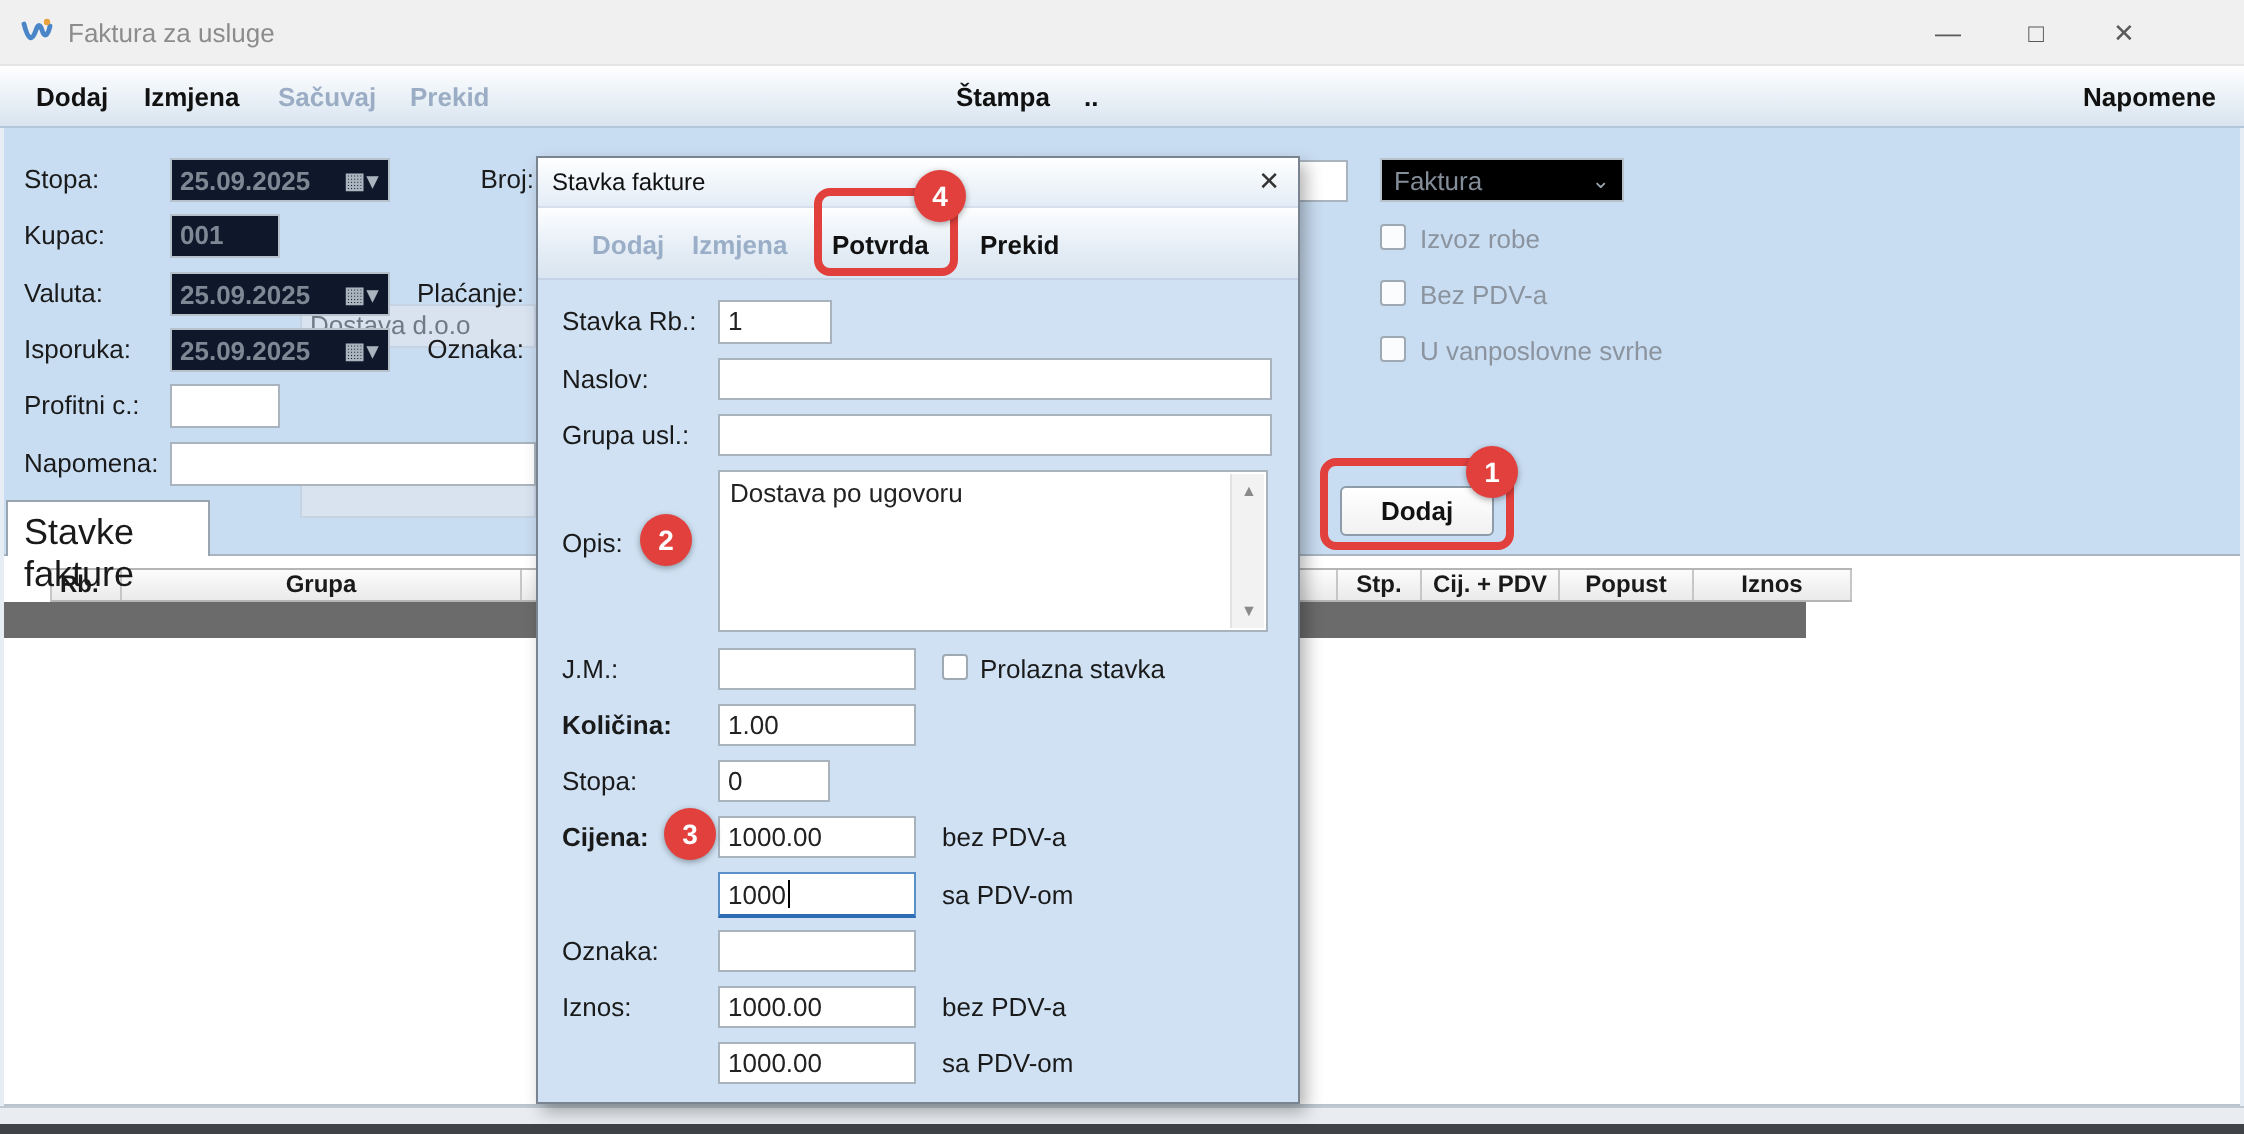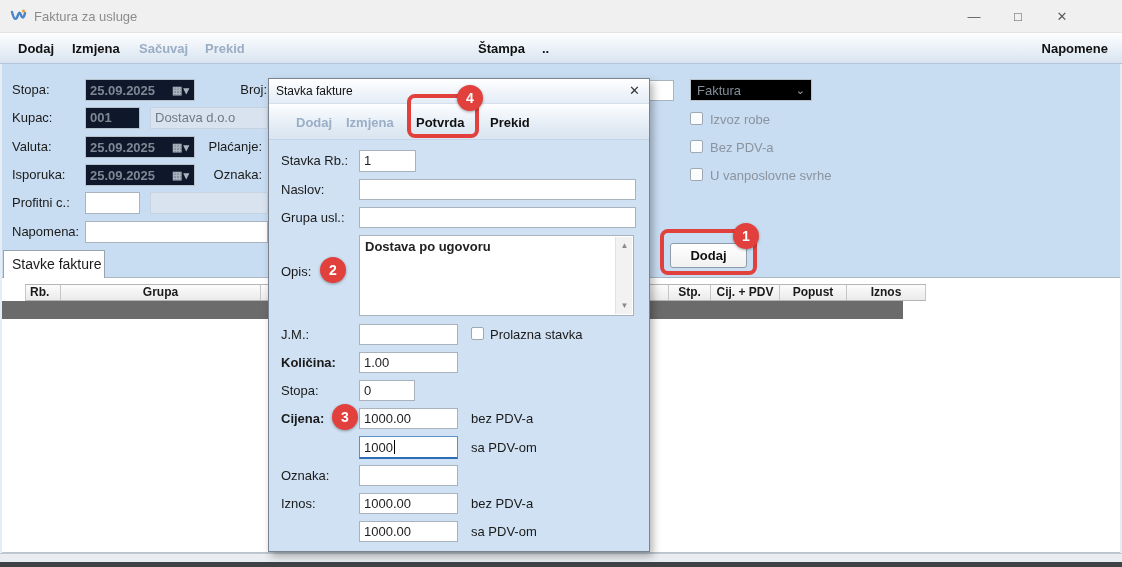--- a/index.html
+++ b/index.html
@@ -24,37 +24,37 @@
     background:linear-gradient(#fefefe, #e9f0f7 55%, #d9e4ef); border-bottom:1px solid #b3c6da; }
   .tb-item { position:absolute; top:8px; font-weight:bold; font-size:13px; color:#111; white-space:nowrap; }
   .tb-item.disabled { color:#9badc4; }
 
   
   .lbl { position:absolute; font-size:13px; color:#1a1a1a; white-space:nowrap; }
   .lbl.r { text-align:right; }
   .inp { position:absolute; background:#fff; border:1px solid #a9b4bf; font-size:13px; color:#222;
          padding:2px 4px; overflow:hidden; white-space:nowrap; }
   .inp.gray { background:#0f172a; color:#7d8894; border-color:#b6c1cc;font-weight:bold; }
-  .inp.block { background:#d9e3f0; color:#6f7a86; border-color:#c6d3e3; }
+  .inp.block { background:#d9e3f0; color:#6f7a86; border-color:#c6d3e3;margin-top:45px; }
   .datefield { display:flex; align-items:center; justify-content:space-between; }
   .date-icons { color:#aab4be; font-size:11px; letter-spacing:1px; }
 
   .selectbox { position:absolute; background:#000000; border:1px solid #b7c1ca; color:#848e99;
                padding:2px 6px; display:flex; justify-content:space-between; align-items:center; }
   .chev { color:#9aa4ad; font-size:11px; }
 
   .cb-box { position:absolute; width:13px; height:13px; background:#fbfcfd; border:1px solid #9fa9b3; border-radius:2px; }
   .cb-lbl { position:absolute; color:#8a939e; }
 
   .btn { position:absolute; background:linear-gradient(#ffffff,#f1f1f1); border:1px solid #8e9caa;
          border-radius:3px; font-weight:bold; font-size:13px; color:#111; text-align:center; cursor:default; }
 
   
   .tab { position:absolute; left:3px; top:250px; width:102px; height:28px; background:#fff;
-         border:1px solid #98a4b0; border-bottom:none; z-index:2; padding:5px 0 0 8px; font-size:14px; }
+         border:1px solid #98a4b0; border-bottom:none; z-index:2; padding:5px 0 0 8px; font-size:18px; }
   .content { position:absolute; left:2px; top:277px; width:1118px; height:276px; background:#fff;
              border-top:1px solid #a9b5c1; border-bottom:1px solid #b9c4ce; }
   .grid-head { position:absolute; left:0; top:6px; height:17px; display:flex;
                border-top:1px solid #b5b5b5; border-bottom:1px solid #b5b5b5; border-left:1px solid #c6c6c6;margin-left:23px; }
   .gh-cell { background:linear-gradient(#fcfcfc,#eaeaea); border-right:1px solid #c6c6c6;
              font-weight:bold; font-size:12px; text-align:center; line-height:15px; overflow:hidden; white-space:nowrap; }
   .sel-row { position:absolute; left:0; top:23px; width:901px; height:18px; background:#6b6b6b; }
 
   
   .modal { position:absolute; left:268px; top:78px; width:382px; height:474px; background:#cfe1f3;
@@ -66,21 +66,21 @@
   .m-toolbar { position:absolute; left:0; top:25px; width:100%; height:36px;
                background:linear-gradient(#fdfeff,#e6eef6 55%, #d9e5f0); border-bottom:1px solid #c2d4e5; }
   .m-tb-item { position:absolute; top:11px; font-weight:bold; font-size:13px; color:#111; }
   .m-tb-item.disabled { color:#9aaec7; }
   .m-lbl { position:absolute; font-size:13px; color:#1a1a1a; white-space:nowrap; }
   .m-lbl.b { font-weight:bold; }
   .m-inp { position:absolute; background:#fff; border:1px solid #a8b3bd; font-size:13px; color:#222;
            padding:2px 4px; white-space:nowrap; overflow:hidden; }
   .m-inp.focused { border:1px solid #5a8fc8; border-bottom:2px solid #2e6db5; display:flex; align-items:center; }
   .caret { display:inline-block; width:1px; height:14px; background:#000; margin-left:1px; }
-  .textarea { position:absolute; background:#fff; border:1px solid #a8b3bd; font-size:13px; color:#222;font-weight:bold; }
+  .textarea { position:absolute; background:#fff; border:1px solid #a8b3bd; font-size:13px; color:#222; }
   .ta-text { position:absolute; left:5px; top:3px; right:22px; }
   .ta-scroll { position:absolute; right:1px; top:1px; bottom:1px; width:17px; background:#f2f2f2;
                border-left:1px solid #e2e2e2; }
   .ta-arrow { position:absolute; left:0; width:17px; text-align:center; color:#8a8a8a; font-size:8px; }
 
   
   .ann-rect { position:absolute; border:4px solid #e2403d; border-radius:8px; z-index:100; }
   .badge { position:absolute; width:26px; height:26px; border-radius:50%; background:#e2403d; color:#fff;
            font-weight:bold; font-size:14px; text-align:center; line-height:26px; z-index:110;
            box-shadow:0 1px 3px rgba(0,0,0,0.35); }

